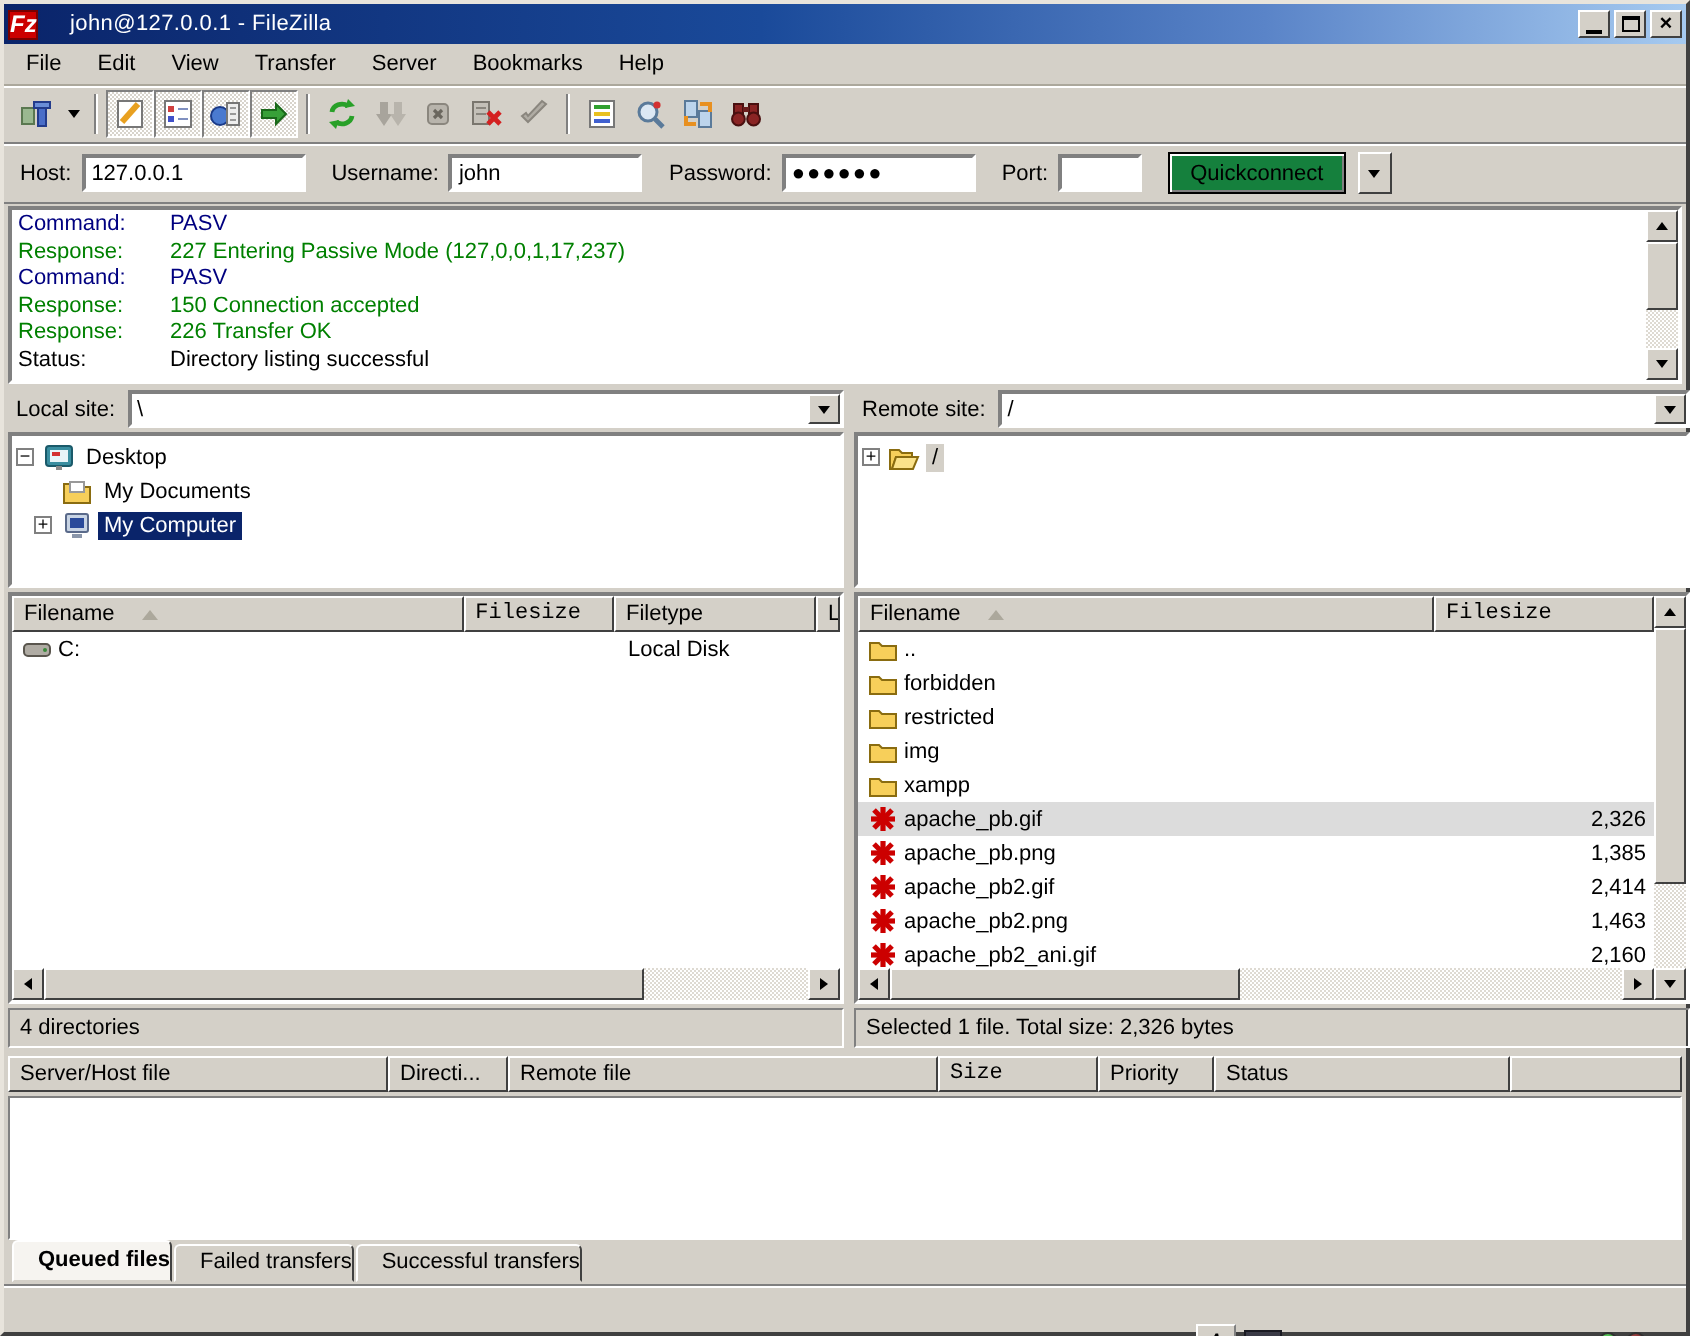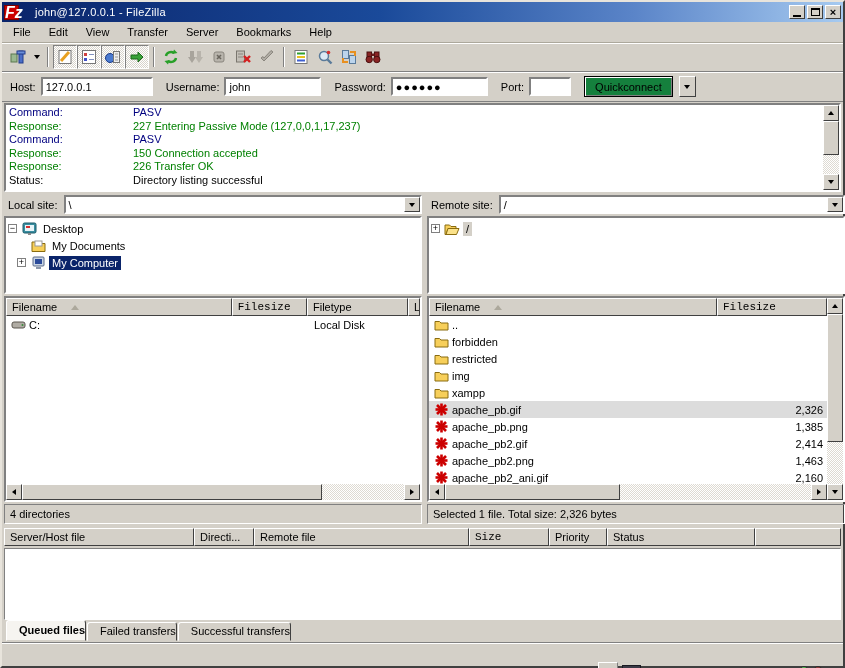--- a/index.html
+++ b/index.html
@@ -6,21 +6,21 @@
   html,body { width:845px; height:668px; }
   body { font-family:"Liberation Sans", sans-serif; font-size:11px; color:#000; background:#d4d0c8; }
 
   .window { width:845px; height:668px; background:#d4d0c8;
     border:2px solid; border-color:#e8e4dc #404040 #404040 #e8e4dc; display:flex; flex-direction:column; }
 
   
   .titlebar { height:20px; flex:0 0 20px; display:flex; align-items:center; padding:1px 2px;
     background:linear-gradient(to right,#0a246a 0%,#1a4a9a 45%,#5a84c8 75%,#a6caf0 100%); }
   .fz-logo { width:15px; height:15px; background:#cc0000; border:1px solid #7a0000; color:#fff;
-    font-weight:bold; font-style:italic; font-size:16px; line-height:13px; text-align:right; margin-right:4px; }
+    font-weight:bold; font-style:italic; font-size:12px; line-height:13px; text-align:right; margin-right:4px; }
   .title-text { color:#fff; font-weight:normal; flex:1; letter-spacing:.2px;margin-left:12px; }
   .tb-btns { display:flex; gap:2px; }
   .tb-btn { width:16px; height:14px; background:#d4d0c8; border:1px solid; border-color:#fff #404040 #404040 #fff;
     display:flex; align-items:center; justify-content:center; font-size:9px; line-height:9px; }
   .glyph-min { width:8px; height:2px; background:#000; margin-top:7px; }
   .glyph-max { width:9px; height:8px; border:1px solid #000; border-top:2px solid #000; }
   .glyph-close { font-size:11px; font-weight:bold; }
 
   
   .menubar { height:21px; flex:0 0 21px; display:flex; align-items:center; padding-left:2px;
@@ -47,21 +47,21 @@
   .w-host{width:112px;} .w-user{width:97px;} .w-pass{width:97px; letter-spacing:1px;} .w-port{width:42px;}
   .qc-btn { height:21px; padding:0 10px; background:#15803d; border:1px solid #000;
     box-shadow:inset 1px 1px 0 #fff, inset -1px -1px 0 #808080; font-size:11px; }
   .qc-drop { width:17px; height:21px; background:#d4d0c8; border:1px solid; border-color:#fff #404040 #404040 #fff;
     display:flex; align-items:center; justify-content:center; margin-left:1px; }
 
   
   .logbox { height:89px; flex:0 0 89px; margin:1px 2px 2px 2px; background:#fff;
     border:2px solid; border-color:#808080 #fff #fff #808080; display:flex; }
   .log-lines { flex:1; padding:1px 0 0 3px; overflow:hidden; }
-  .log-line { height:13.5px; display:flex; white-space:nowrap;gap:48px; }
+  .log-line { height:13.5px; display:flex; white-space:nowrap; }
   .log-label { width:76px; flex:0 0 76px; }
   .t-command { color:#000080; } .t-response { color:#008000; } .t-status { color:#000; }
 
   
   .vscroll { width:16px; flex:0 0 16px; display:flex; flex-direction:column;
     background:repeating-conic-gradient(#ffffff 0% 25%, #dedad2 0% 50%); background-size:2px 2px; }
   .hscroll { height:16px; flex:0 0 16px; display:flex;
     background:repeating-conic-gradient(#ffffff 0% 25%, #dedad2 0% 50%); background-size:2px 2px; }
   .sb-btn { width:16px; height:16px; flex:0 0 16px; background:#d4d0c8; border:1px solid; border-color:#fff #404040 #404040 #fff;
     display:flex; align-items:center; justify-content:center; }

